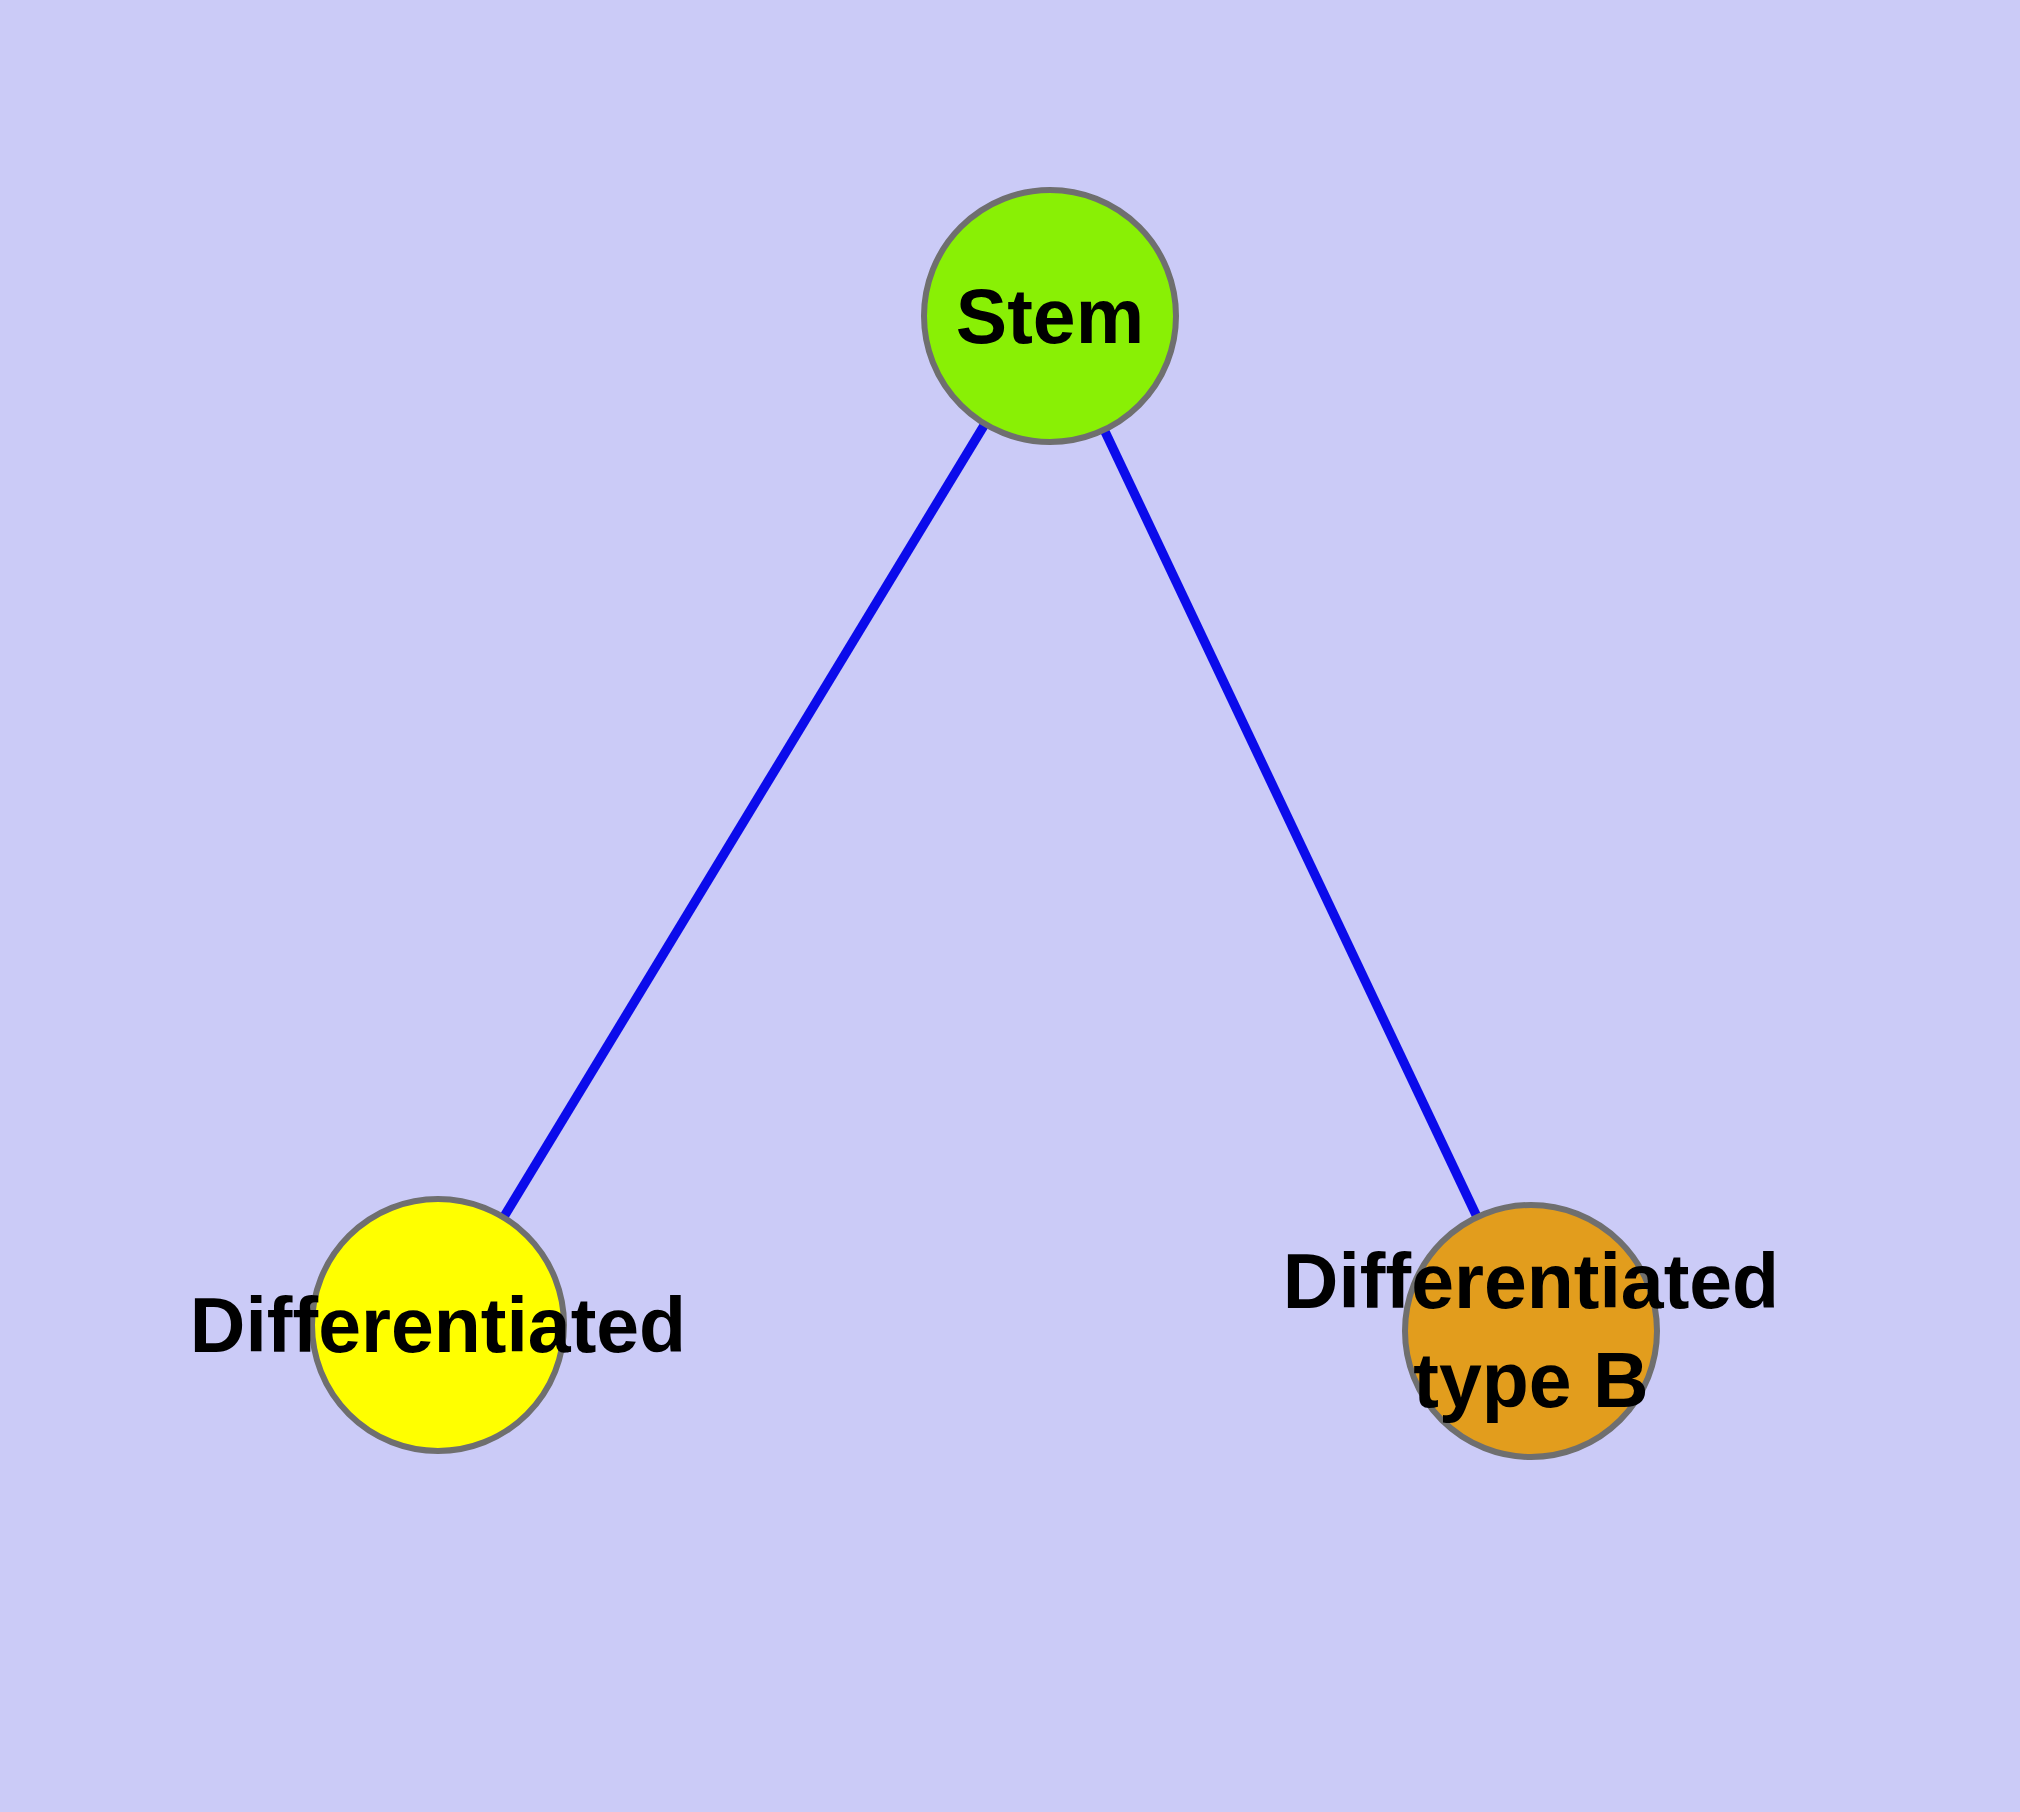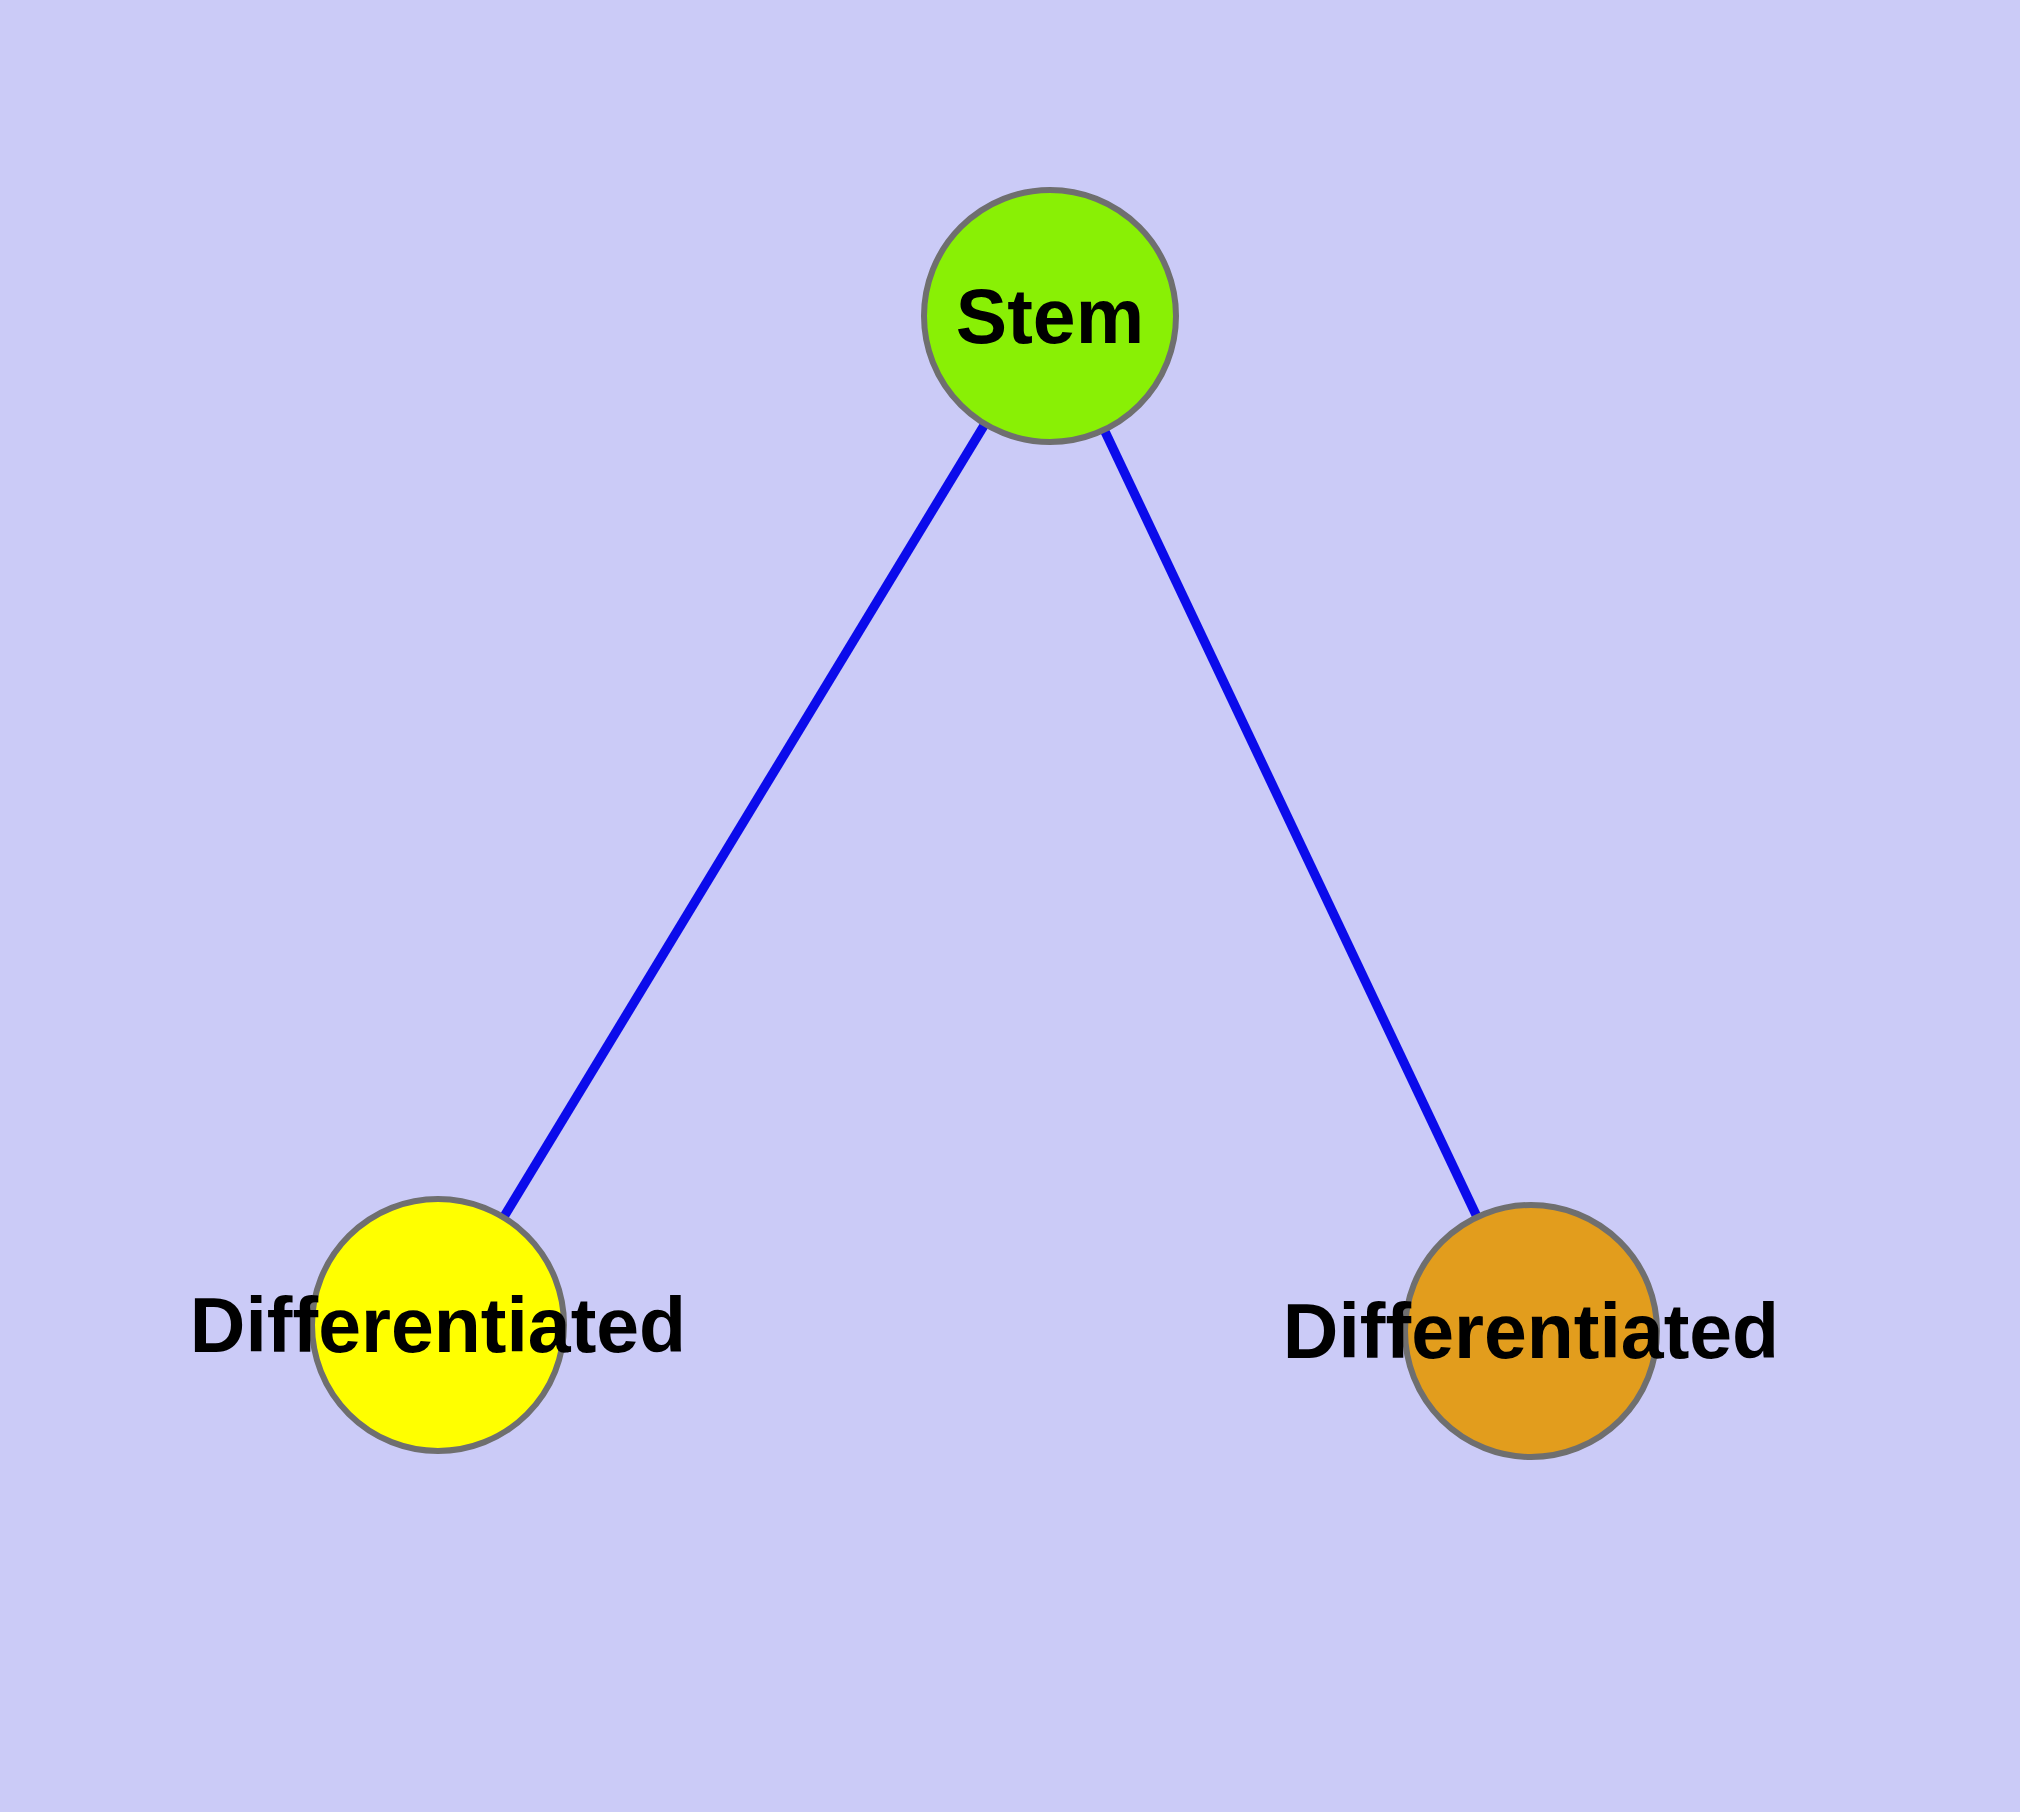--- a/index.html
+++ b/index.html
@@ -63,16 +63,17 @@
   <div class="node-label node-stem-pos" style="color: rgb(0, 0, 0);">
     <div>Stem</div>
   </div>
 
   <div class="node-label node-a-pos" style="color: rgb(0, 0, 0);">
     <div>Differentiated</div>
   </div>
 
   <div class="node-label node-b-pos" style="color: rgb(0, 0, 0);">
     <div>Differentiated</div>
+    <div>type B</div>
   </div>
 
 </div>
 
 
 </body></html>

